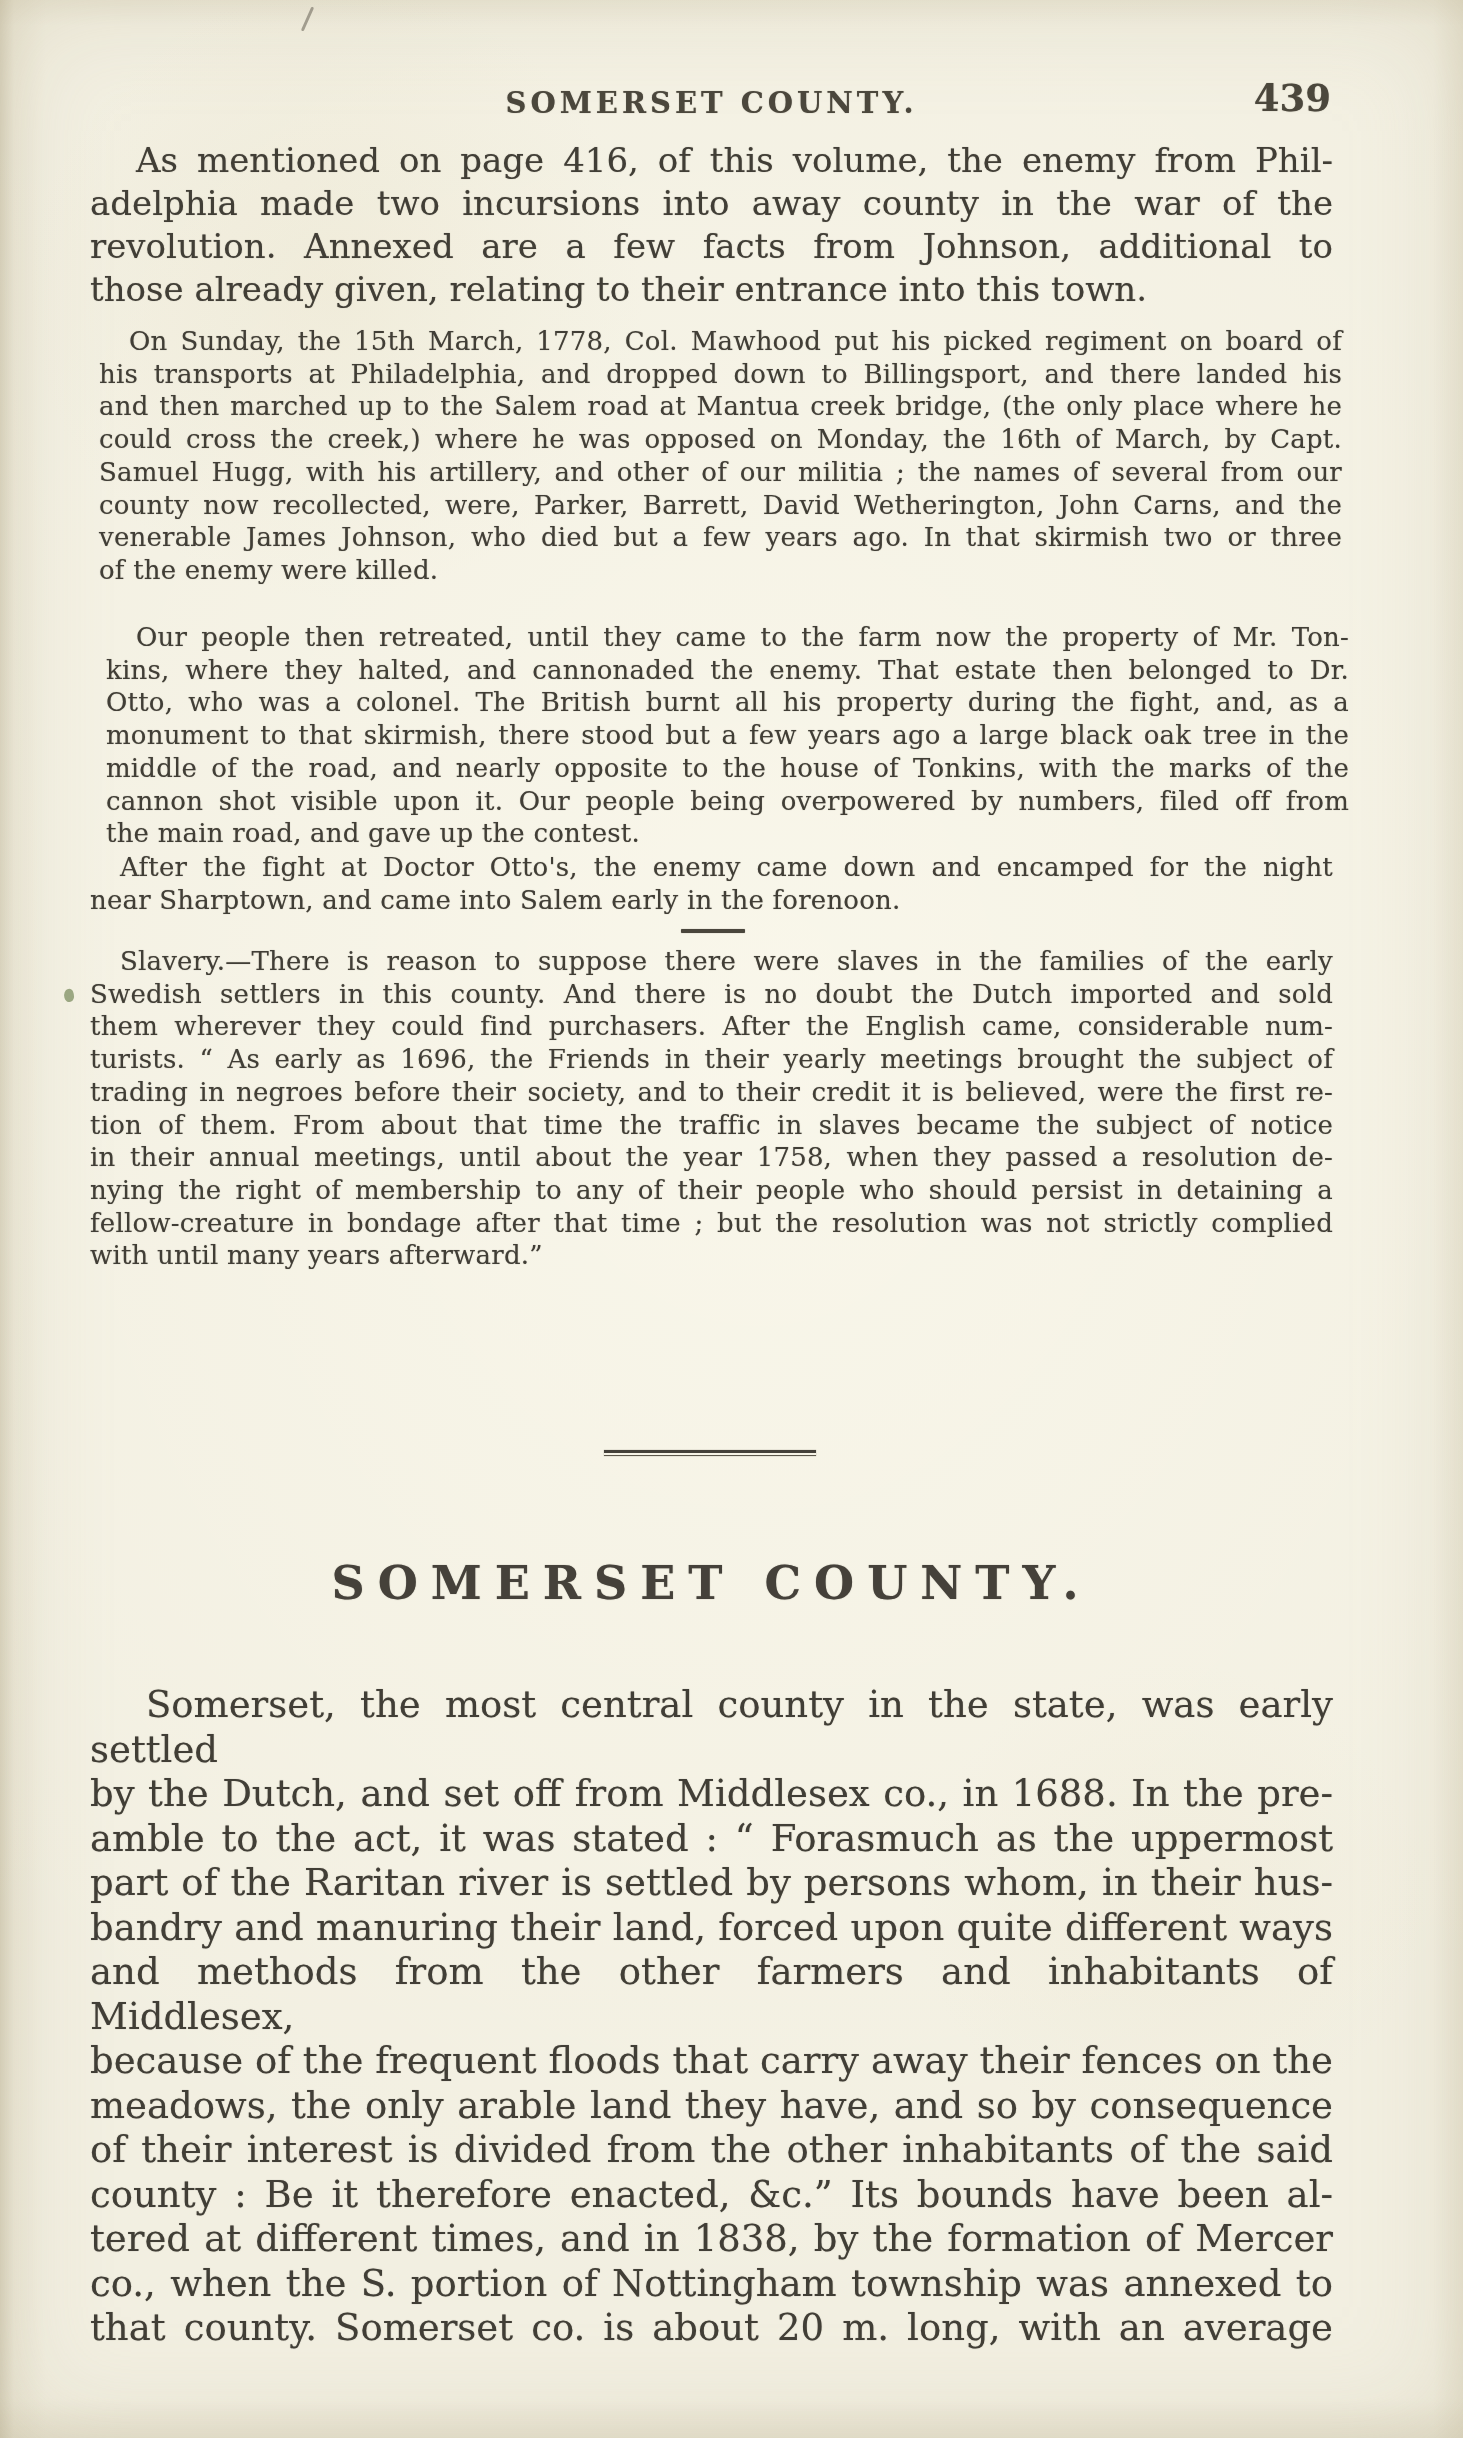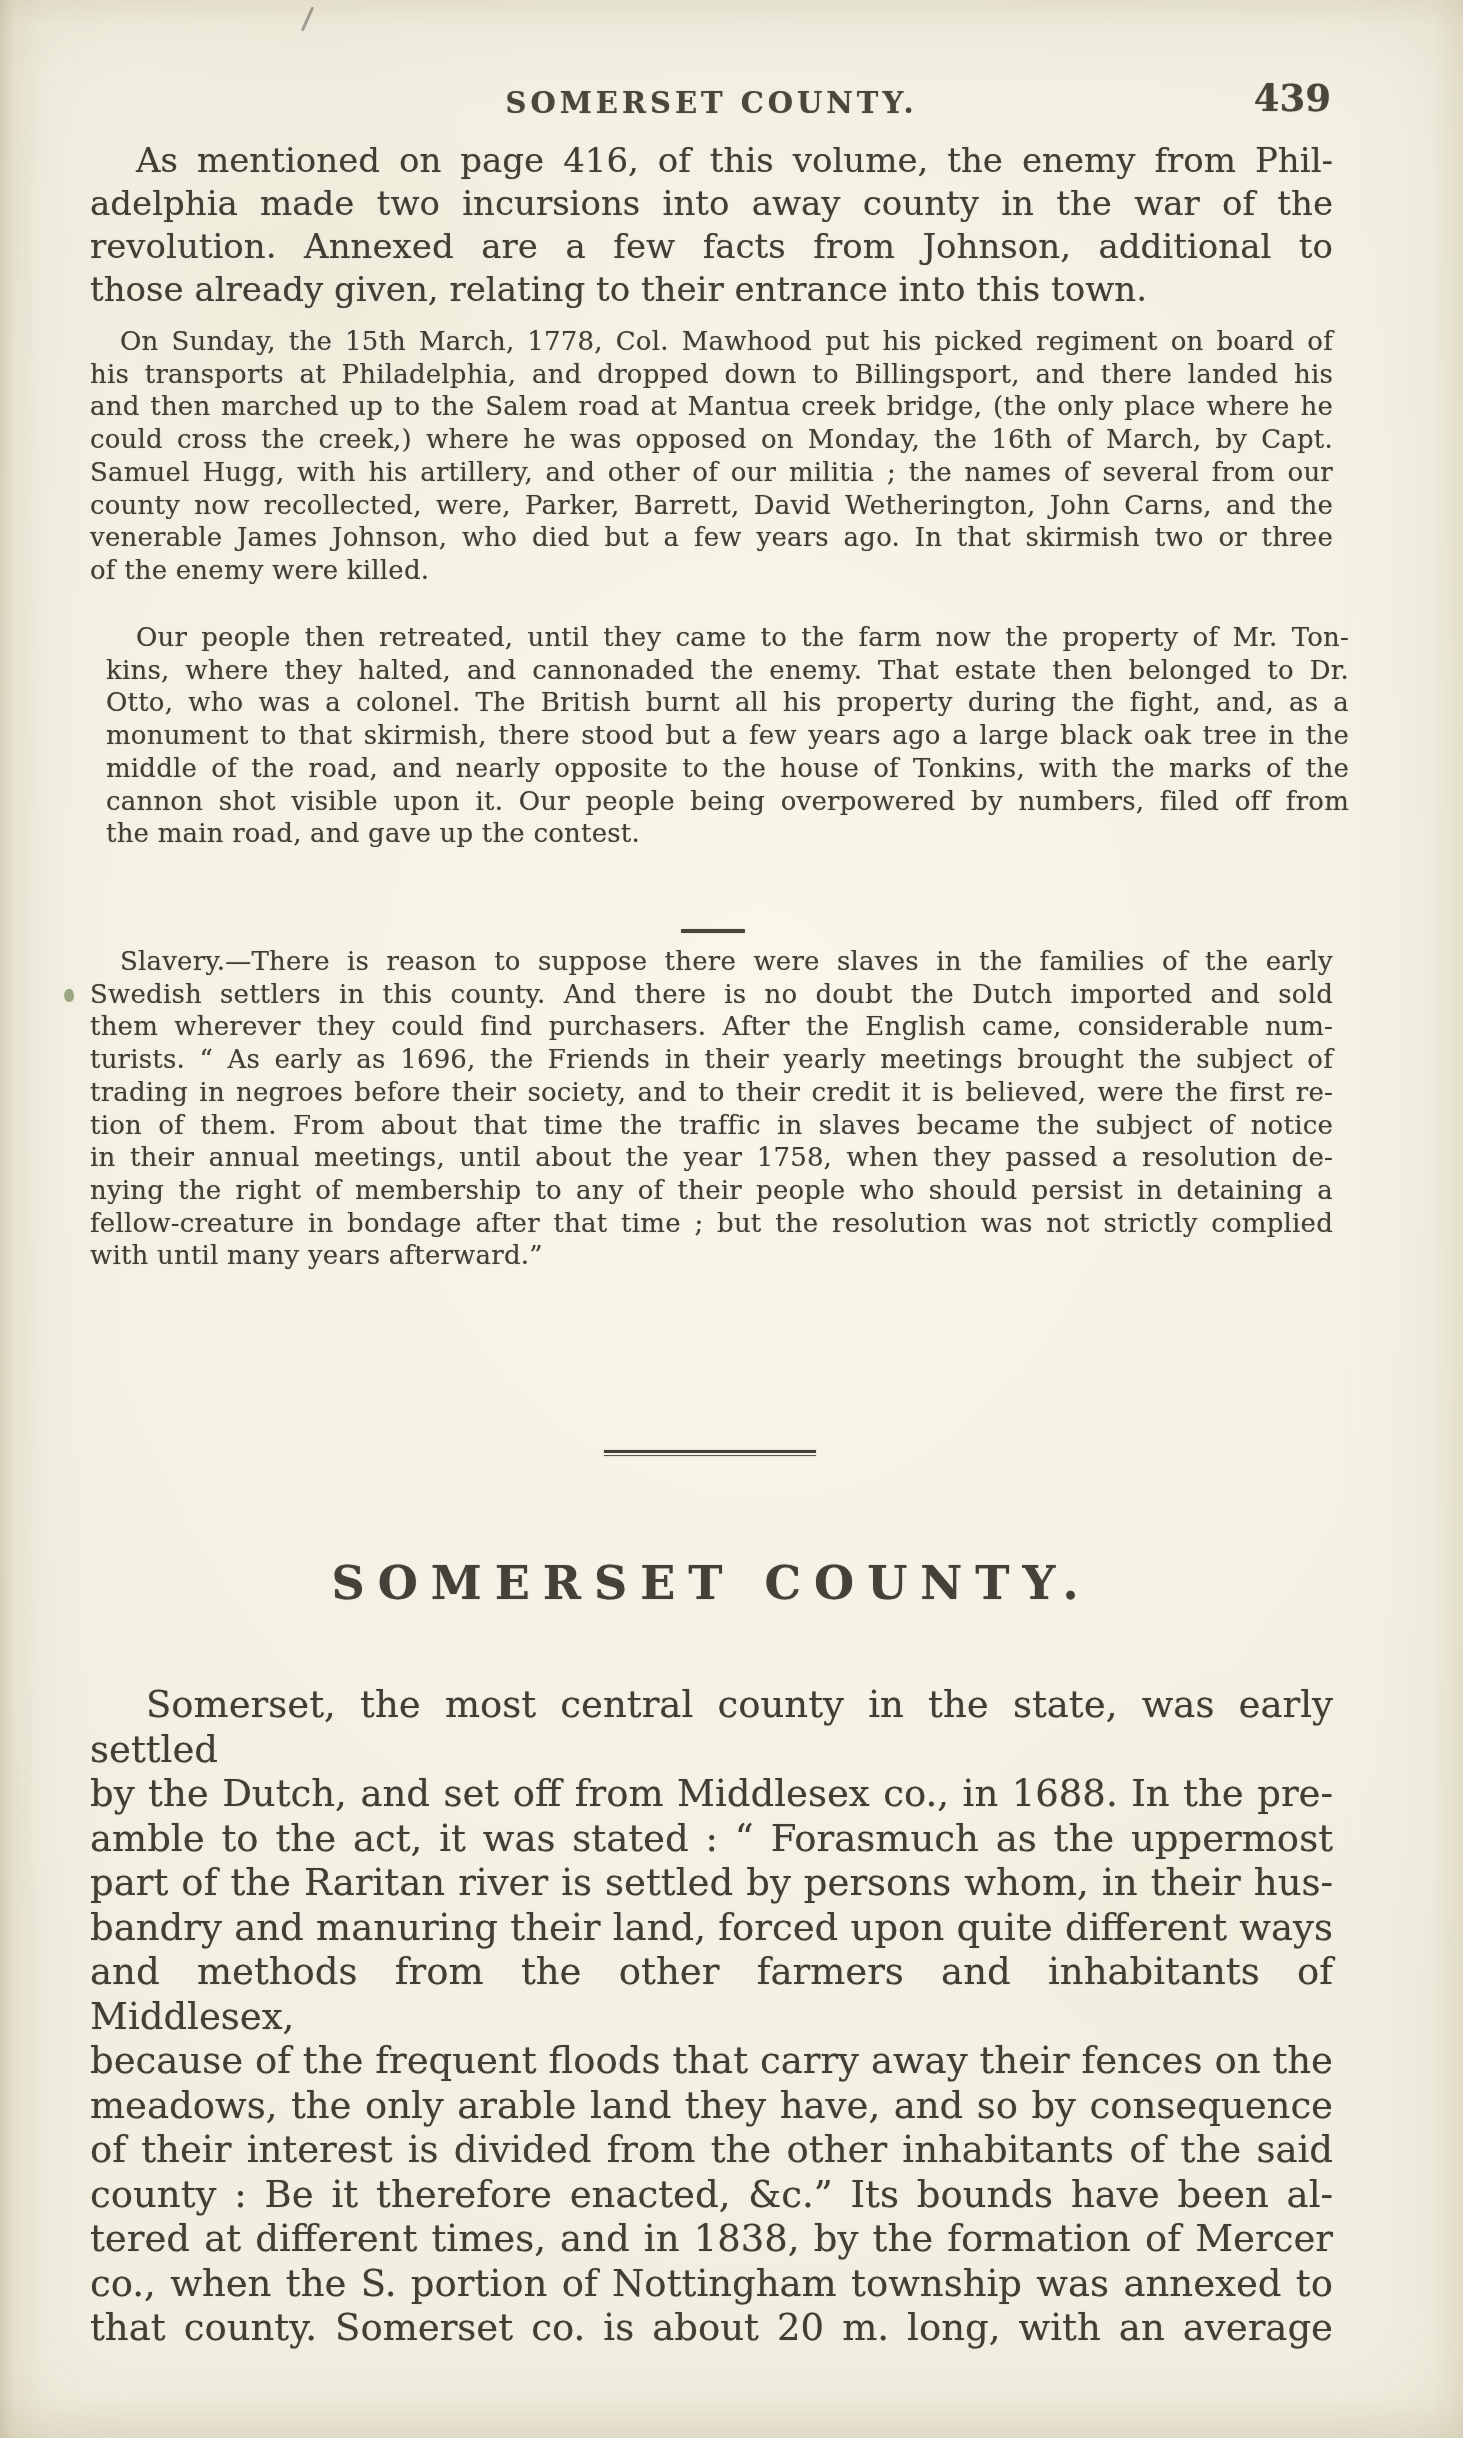--- a/index.html
+++ b/index.html
@@ -41,21 +41,21 @@
   .page-number{
     position:absolute;right:2px;top:0;
     font-size:37px;font-weight:bold;color:#4b473c;
     text-shadow:0 0 1px rgba(70,64,52,.5);
   }
 
   .intro{top:139px;font-size:34px;line-height:43px;}
   .intro .line:first-child{text-indent:46px;}
 
   .smalltext{font-size:26px;line-height:32.7px;letter-spacing:.2px;}
-  .p2{top:325px;}
+  .p2{top:325px;margin-left:9px;}
   .p3{top:621px;margin-left:16px;}
   .p4{top:851px;}
   .slavery{top:945px;}
   .smalltext .line:first-child{text-indent:30px;}
 
   .rule{position:absolute;background:#4a463c;}
   .rule1{left:681px;top:929px;width:64px;height:4px;border-radius:1px;box-shadow:0 0 1px rgba(70,64,52,.6);}
   .rule2{
     left:604px;top:1450px;width:212px;height:2px;background:none;
     border-top:3px solid #45413a;border-bottom:1px solid #5d574b;
@@ -113,20 +113,24 @@
   <div class="col smalltext p3">
       <div class="line">Our people then retreated, until they came to the farm now the property of Mr. Ton-</div>
       <div class="line">kins, where they halted, and cannonaded the enemy.  That estate then belonged to Dr.</div>
       <div class="line">Otto, who was a colonel.  The British burnt all his property during the fight, and, as a</div>
       <div class="line">monument to that skirmish, there stood but a few years ago a large black oak tree in the</div>
       <div class="line">middle of the road, and nearly opposite to the house of Tonkins, with the marks of the</div>
       <div class="line">cannon shot visible upon it.  Our people being overpowered by numbers, filed off from</div>
       <div class="line last">the main road, and gave up the contest.</div>
     </div>
 
+  <div class="col smalltext p4">
+      <div class="line">After the fight at Doctor Otto's, the enemy came down and encamped for the night</div>
+      <div class="line last">near Sharptown, and came into Salem early in the forenoon.</div>
+    </div>
 
   <div class="rule rule1"></div>
 
   <div class="col smalltext slavery">
       <div class="line">Slavery.—There is reason to suppose there were slaves in the families of the early</div>
       <div class="line">Swedish settlers in this county.  And there is no doubt the Dutch imported and sold</div>
       <div class="line">them wherever they could find purchasers.  After the English came, considerable num-</div>
       <div class="line">turists.  “ As early as 1696, the Friends in their yearly meetings brought the subject of</div>
       <div class="line">trading in negroes before their society, and to their credit it is believed, were the first re-</div>
       <div class="line">tion of them.  From about that time the traffic in slaves became the subject of notice</div>

